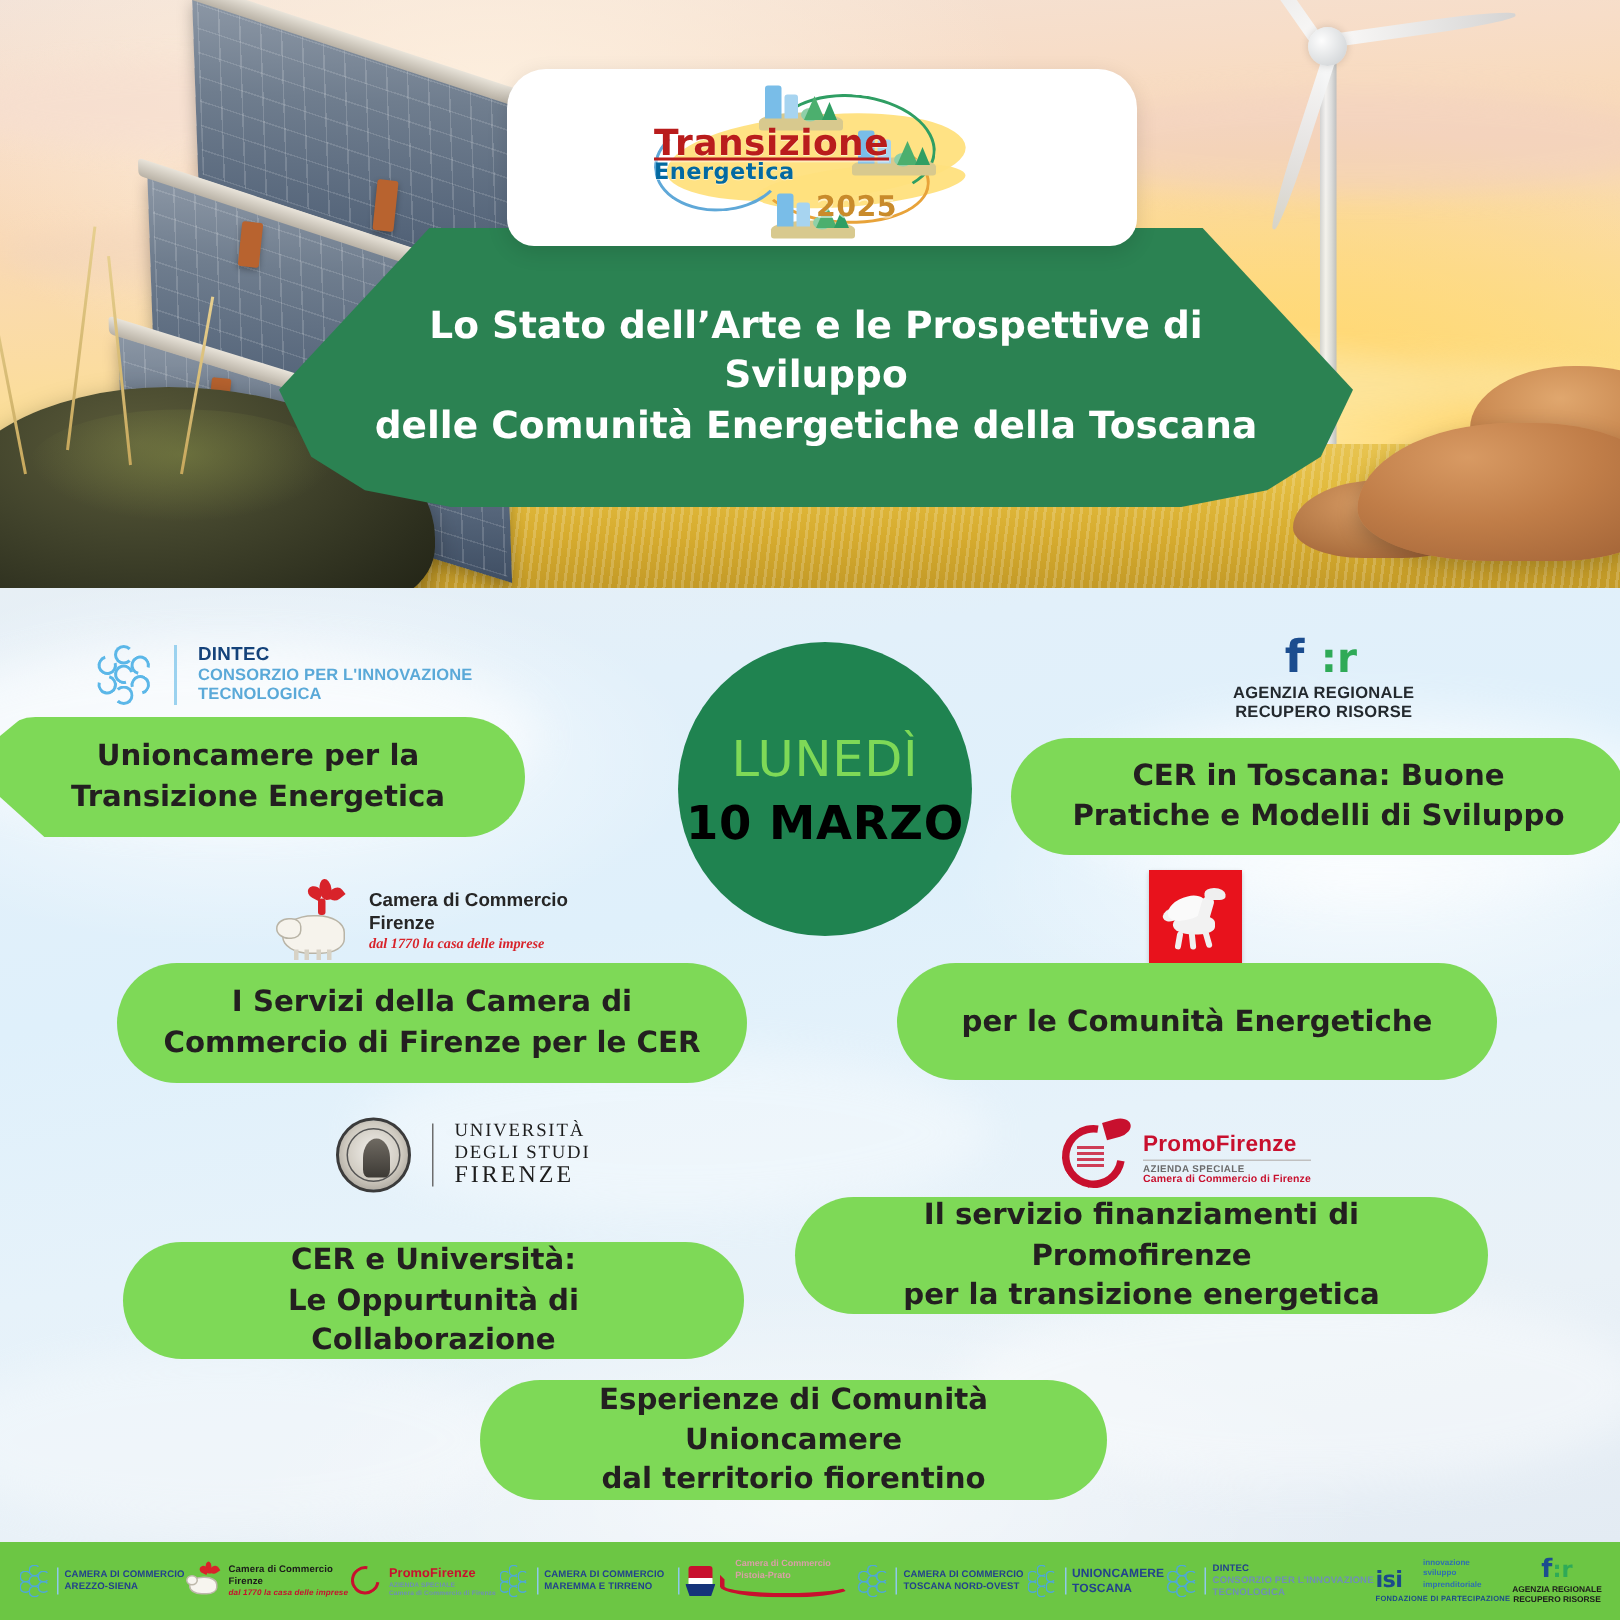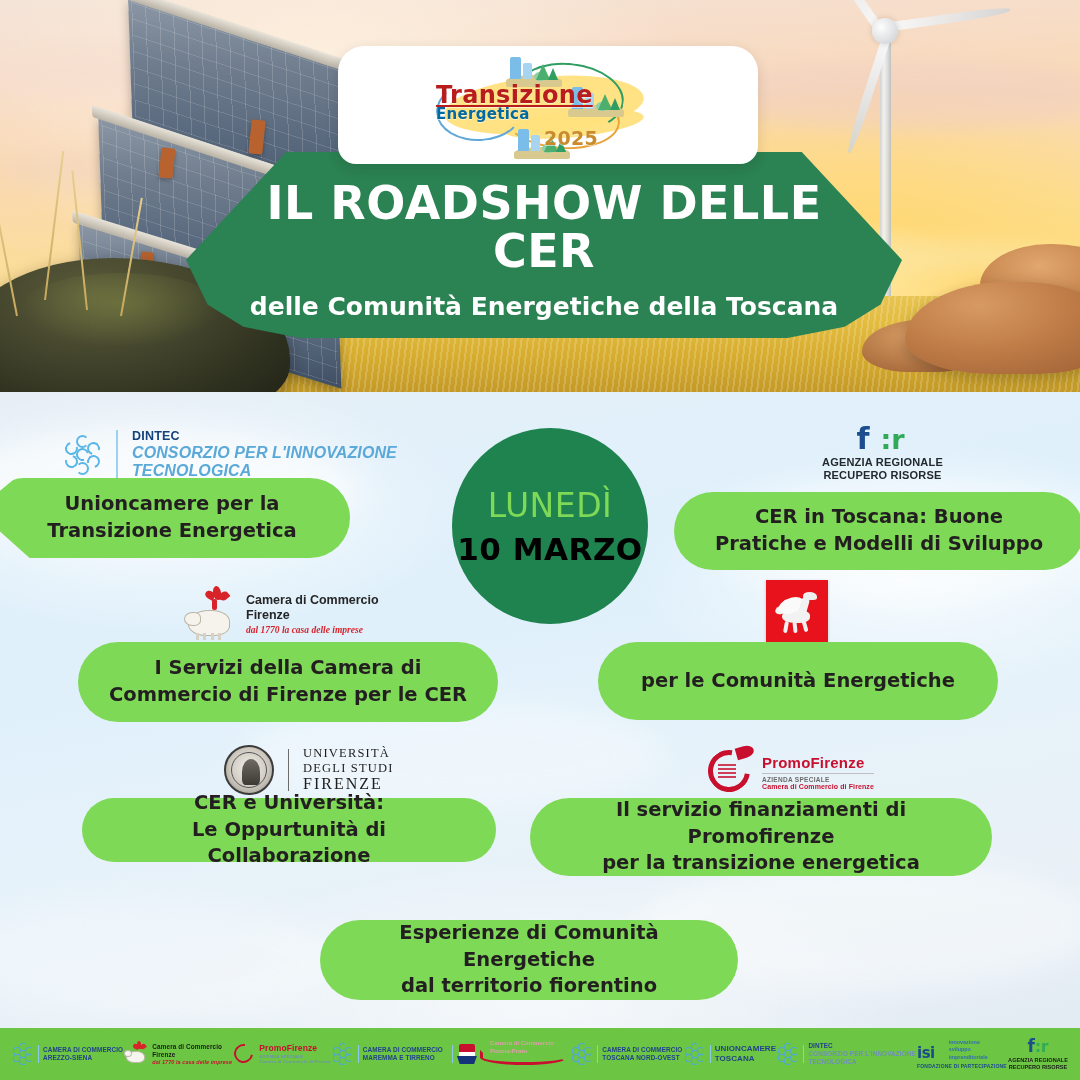--- a/index.html
+++ b/index.html
@@ -200,42 +200,42 @@
 
   .pill-1 { left:-6px;  top:478px; width:356px; height:80px;
             border-radius:34px 46px 46px 34px;
             clip-path: polygon(6% 0%, 100% 0%, 100% 100%, 10% 100%, 0% 60%, 0% 22%); }
   .pill-2 { left:674px; top:492px; width:410px; height:78px;
             border-radius:40px; }
   .pill-3 { left:78px;  top:642px; width:420px; height:80px;
             border-radius:40px; }
   .pill-4 { left:598px; top:642px; width:400px; height:78px;
             border-radius:40px; }
-  .pill-5 { left:82px;  top:798px; width:414px; height:64px;
+  .pill-5 { left:82px;  top:828px; width:414px; height:78px;
             border-radius:40px; }
   .pill-6 { left:530px; top:798px; width:462px; height:78px;
             border-radius:40px; }
   .pill-7 { left:320px; top:920px; width:418px; height:80px;
             border-radius:40px; }
 
   
   .logo-block{ position:absolute; z-index:3; display:flex; align-items:center; gap:8px; }
   .lb-txt{ display:flex; flex-direction:column; justify-content:center; }
 
   
   .rosette{ position:relative; width:40px; height:40px; flex:0 0 40px; }
   .rosette i{
     position:absolute; width:13px; height:13px; border:2.4px solid #5bb7e8; border-radius:50%;
     border-right-color:transparent; box-sizing:border-box;
   }
   .divider{ width:2px; align-self:stretch; background:#9bd2ef; margin:0 6px; }
   .t-bold{ font-weight:800; font-size:12.5px; color:#14427a; letter-spacing:.2px; line-height:1.1;
            font-family:"Liberation Sans", sans-serif; }
-  .t-reg{ font-weight:600; font-size:16px; color:#5aa9d8; letter-spacing:.1px; line-height:1.15;
-          font-family:"Liberation Sans", sans-serif;font-style:italic; }
+  .t-reg{ font-weight:600; font-size:11px; color:#5aa9d8; letter-spacing:.1px; line-height:1.15;
+          font-family:"Liberation Sans", sans-serif; }
 
   
   .arrr-mark{ position:relative; width:56px; height:30px; }
   .arrr-mark .sa{ position:absolute; left:2px; top:0; font-size:30px; line-height:1; font-weight:900; color:#1c4d8f;
     font-family:"DejaVu Sans", sans-serif; }
   .arrr-mark .sr{ position:absolute; left:26px; top:2px; font-size:27px; line-height:1; font-weight:900; color:#2faa57;
     font-family:"DejaVu Sans", sans-serif; }
   .arrr-cap{ text-align:center; font-weight:800; font-size:11px; color:#23292e; line-height:1.2; letter-spacing:.2px;
     font-family:"Liberation Sans", sans-serif; margin-top:2px;}
 
@@ -425,22 +425,22 @@
           <div class="ms-tree t2"></div>
       </div>
 
       <div class="logo-line lt1">Transizione</div>
       <div class="logo-line lt2">Energetica</div>
       <div class="logo-line lt3">2025</div>
     </div>
   </div>
 
   <div class="title-banner">
-    <div class="title-main">IL ROADSHOW DELLE CER</div>
     <div class="title-sub">
+      <span>Lo Stato dell’Arte e le Prospettive di Sviluppo</span>
       <span>delle Comunità Energetiche della Toscana</span>
     </div>
   </div>
 
   <div class="body-bg"></div>
   <div class="bcloud bc1"></div>
   <div class="bcloud bc2"></div>
   <div class="bcloud bc3"></div>
   <div class="bcloud bc4"></div>
   <div class="bcloud bc5"></div>
@@ -578,21 +578,21 @@
 
   <div class="pill pill-6">
     <div>
       <span>Il servizio finanziamenti di Promofirenze</span>
       <span>per la transizione energetica</span>
     </div>
   </div>
 
   <div class="pill pill-7">
     <div>
-      <span>Esperienze di Comunità Energetiche</span>
+      <span>Esperienze di Comunità Unioncamere</span>
       <span>dal territorio fiorentino</span>
     </div>
   </div>
 
   <div class="footer">
 
     <div class="f-item">
       <div class="f-rosette">
         <i style="left:7px;top:0"></i>
           <i style="left:13px;top:4px"></i>

